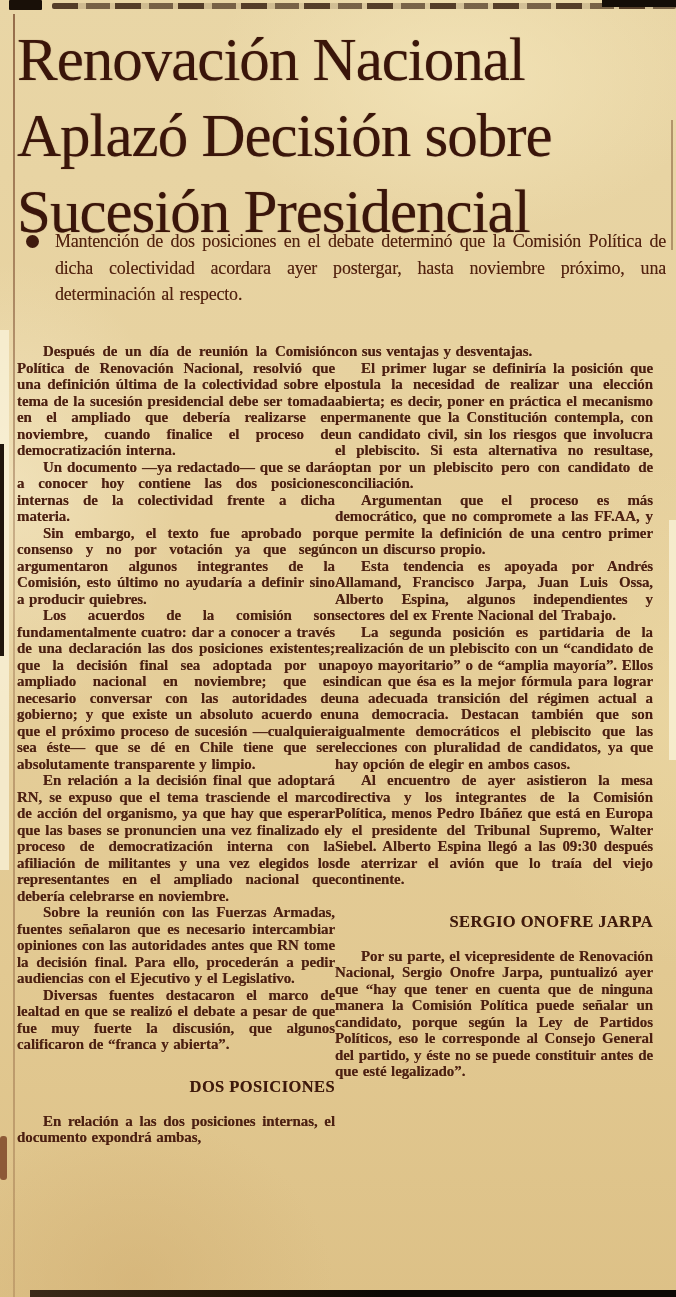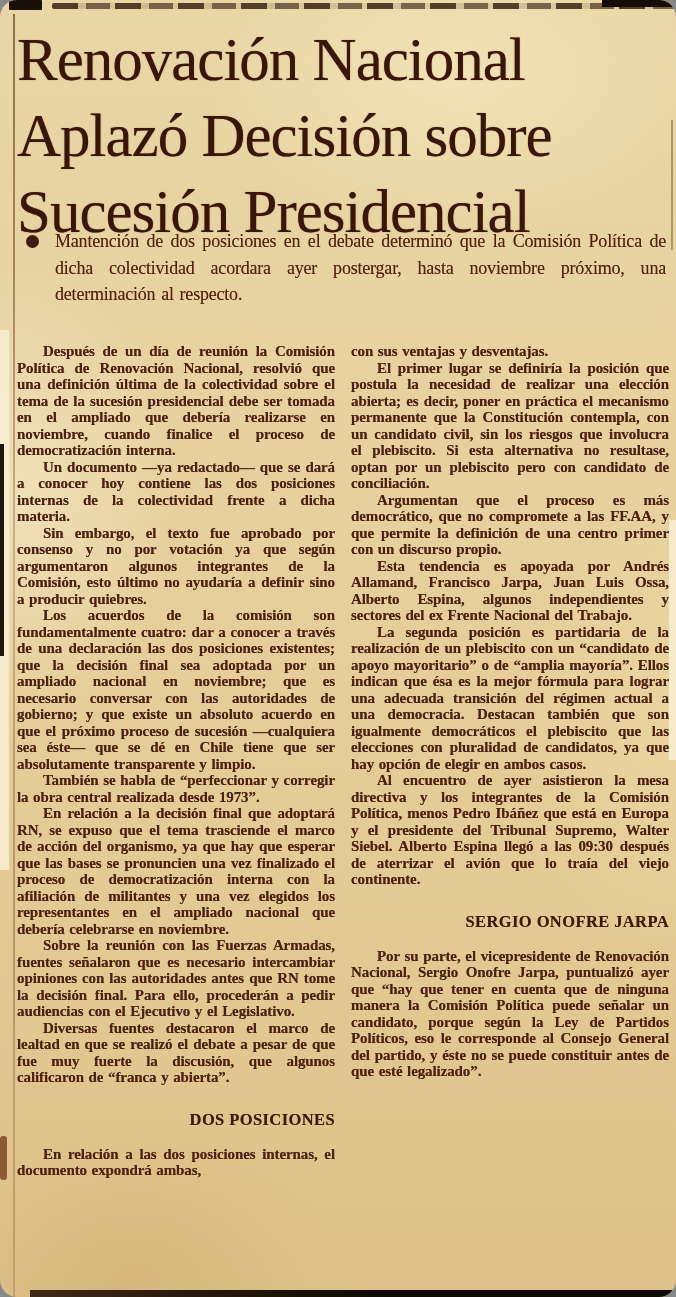--- a/index.html
+++ b/index.html
@@ -14,21 +14,20 @@
     margin: 0 auto;
     overflow: hidden;
     font-family: "Liberation Serif", "DejaVu Serif", serif;
     background:
       radial-gradient(ellipse 420px 260px at 68% 6%, rgba(243,228,184,.85) 0%, rgba(243,228,184,0) 60%),
       radial-gradient(ellipse 300px 420px at 2% 38%, rgba(248,238,206,.55) 0%, rgba(248,238,206,0) 55%),
       radial-gradient(ellipse 360px 300px at 20% 99%, rgba(210,176,116,.6) 0%, rgba(210,176,116,0) 55%),
       radial-gradient(ellipse 260px 420px at 100% 55%, rgba(238,220,168,.5) 0%, rgba(238,220,168,0) 60%),
       linear-gradient(180deg, #e9d6a6 0%, #e6d09d 40%, #e2c992 75%, #ddc187 100%);
     color: #4a2013;
-    border-radius: 17px;
   }
 
   
   .edge-top {
     position: absolute; left: 52px; top: 3px; width: 624px; height: 6px;
     background: repeating-linear-gradient(90deg,
       rgba(58,34,18,.85) 0px, rgba(58,34,18,.85) 26px,
       rgba(58,34,18,.15) 26px, rgba(58,34,18,.15) 34px,
       rgba(58,34,18,.65) 34px, rgba(58,34,18,.65) 58px,
       rgba(58,34,18,.1) 58px, rgba(58,34,18,.1) 63px);
@@ -96,21 +95,21 @@
   .lead-text {
     font-size: 18px; line-height: 26.5px; font-weight: normal;
     text-align: justify; color: #52220f;
     letter-spacing: -0.2px; word-spacing: 1.5px;
     text-shadow: 0 0 0.5px rgba(82,34,15,.5);
   }
 
   
   .body-columns {
     position: absolute; left: 17px; top: 343px; width: 652px; height: 952px;
-    display: flex; gap: 16px; overflow: hidden;
+    display: flex; overflow: hidden;
   }
   .col { width: 318px; }
   .body-para {
     margin: 0;
     font-size: 15px; line-height: 16.5px; font-weight: bold;
     text-align: justify; text-indent: 26px;
     color: #4c2012; letter-spacing: -0.1px; word-spacing: 1px;
     text-shadow: 0 0 0.4px rgba(76,32,18,.55);
     hyphens: auto;
   }
@@ -148,21 +147,20 @@
     <span class="lead-bullet"></span>
     <div class="lead-text">Mantención de dos posiciones en el debate determinó que la Comisión Política de dicha colectividad acordara ayer postergar, hasta noviembre próximo, una determinación al respecto.</div>
   </div>
 
   <div class="body-columns">
     <div class="col">
         <p class="body-para">Después de un día de reunión la Comisión Política de Renovación Nacional, resolvió que una definición última de la colectividad sobre el tema de la sucesión presidencial debe ser tomada en el ampliado que debería realizarse en noviembre, cuando finalice el proceso de democratización interna.</p>
         <p class="body-para">Un documento —ya redactado— que se dará a conocer hoy contiene las dos posiciones internas de la colectividad frente a dicha materia.</p>
         <p class="body-para">Sin embargo, el texto fue aprobado por consenso y no por votación ya que según argumentaron algunos integrantes de la Comisión, esto último no ayudaría a definir sino a producir quiebres.</p>
         <p class="body-para">Los acuerdos de la comisión son fundamentalmente cuatro: dar a conocer a través de una declaración las dos posiciones existentes; que la decisión final sea adoptada por un ampliado nacional en noviembre; que es necesario conversar con las autoridades de gobierno; y que existe un absoluto acuerdo en que el próximo proceso de sucesión —cualquiera sea éste— que se dé en Chile tiene que ser absolutamente transparente y limpio.</p>
-        <p class="body-para">También se habla de “perfeccionar y corregir la obra central realizada desde 1973”.</p>
         <p class="body-para">En relación a la decisión final que adoptará RN, se expuso que el tema trasciende el marco de acción del organismo, ya que hay que esperar que las bases se pronuncien una vez finalizado el proceso de democratización interna con la afiliación de militantes y una vez elegidos los representantes en el ampliado nacional que debería celebrarse en noviembre.</p>
         <p class="body-para">Sobre la reunión con las Fuerzas Armadas, fuentes señalaron que es necesario intercambiar opiniones con las autoridades antes que RN tome la decisión final. Para ello, procederán a pedir audiencias con el Ejecutivo y el Legislativo.</p>
         <p class="body-para">Diversas fuentes destacaron el marco de lealtad en que se realizó el debate a pesar de que fue muy fuerte la discusión, que algunos calificaron de “franca y abierta”.</p>
         <div class="section-heading">DOS POSICIONES</div>
         <p class="body-para">En relación a las dos posiciones internas, el documento expondrá ambas,</p>
       </div>
     <div class="col">
         <p class="body-para no-indent">con sus ventajas y desventajas.</p>
         <p class="body-para">El primer lugar se definiría la posición que postula la necesidad de realizar una elección abierta; es decir, poner en práctica el mecanismo permanente que la Constitución contempla, con un candidato civil, sin los riesgos que involucra el plebiscito. Si esta alternativa no resultase, optan por un plebiscito pero con candidato de conciliación.</p>
         <p class="body-para">Argumentan que el proceso es más democrático, que no compromete a las FF.AA, y que permite la definición de una centro primer con un discurso propio.</p>

